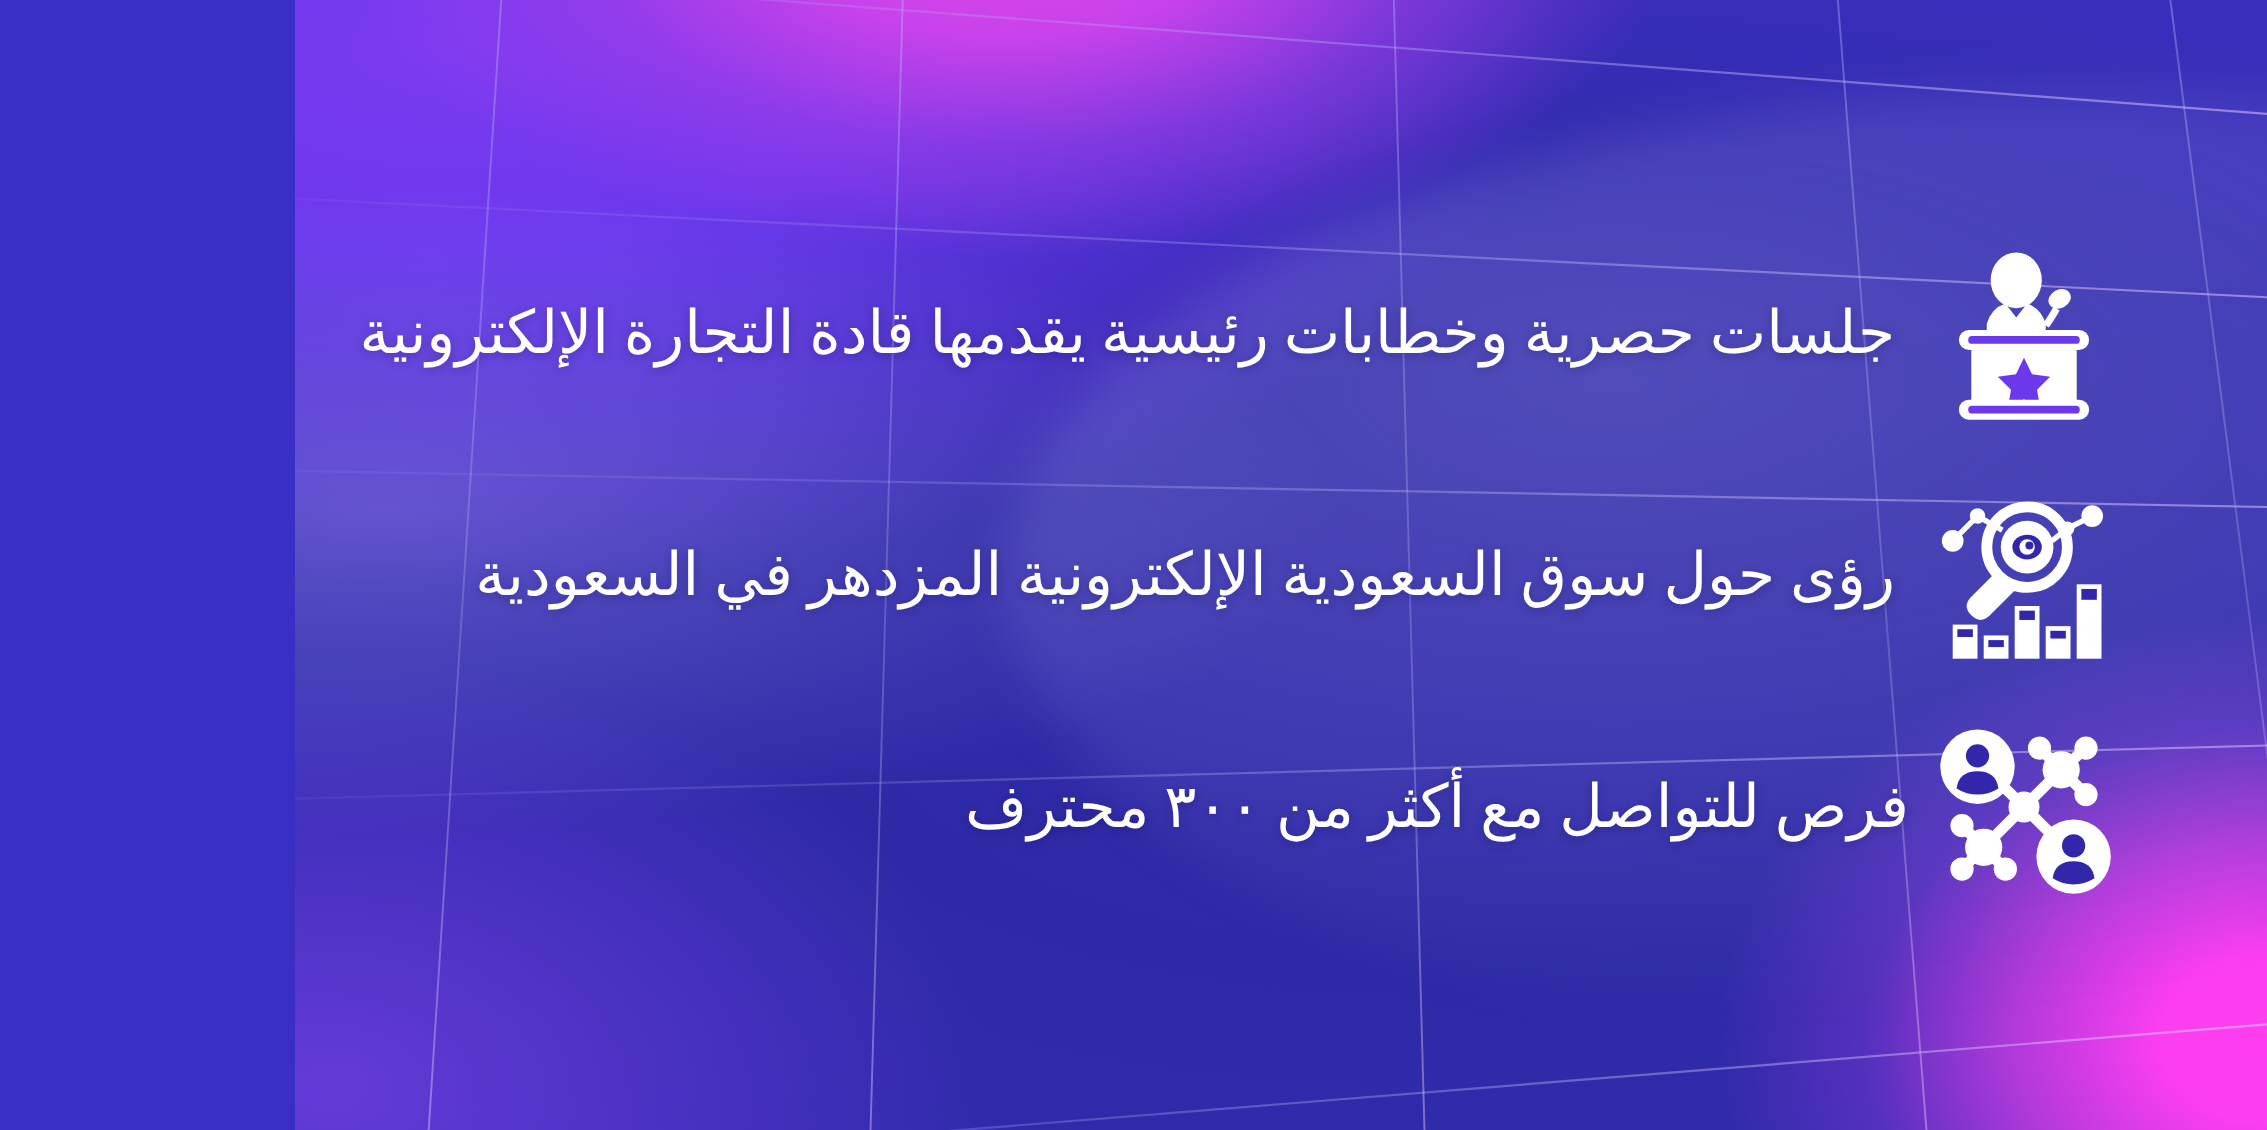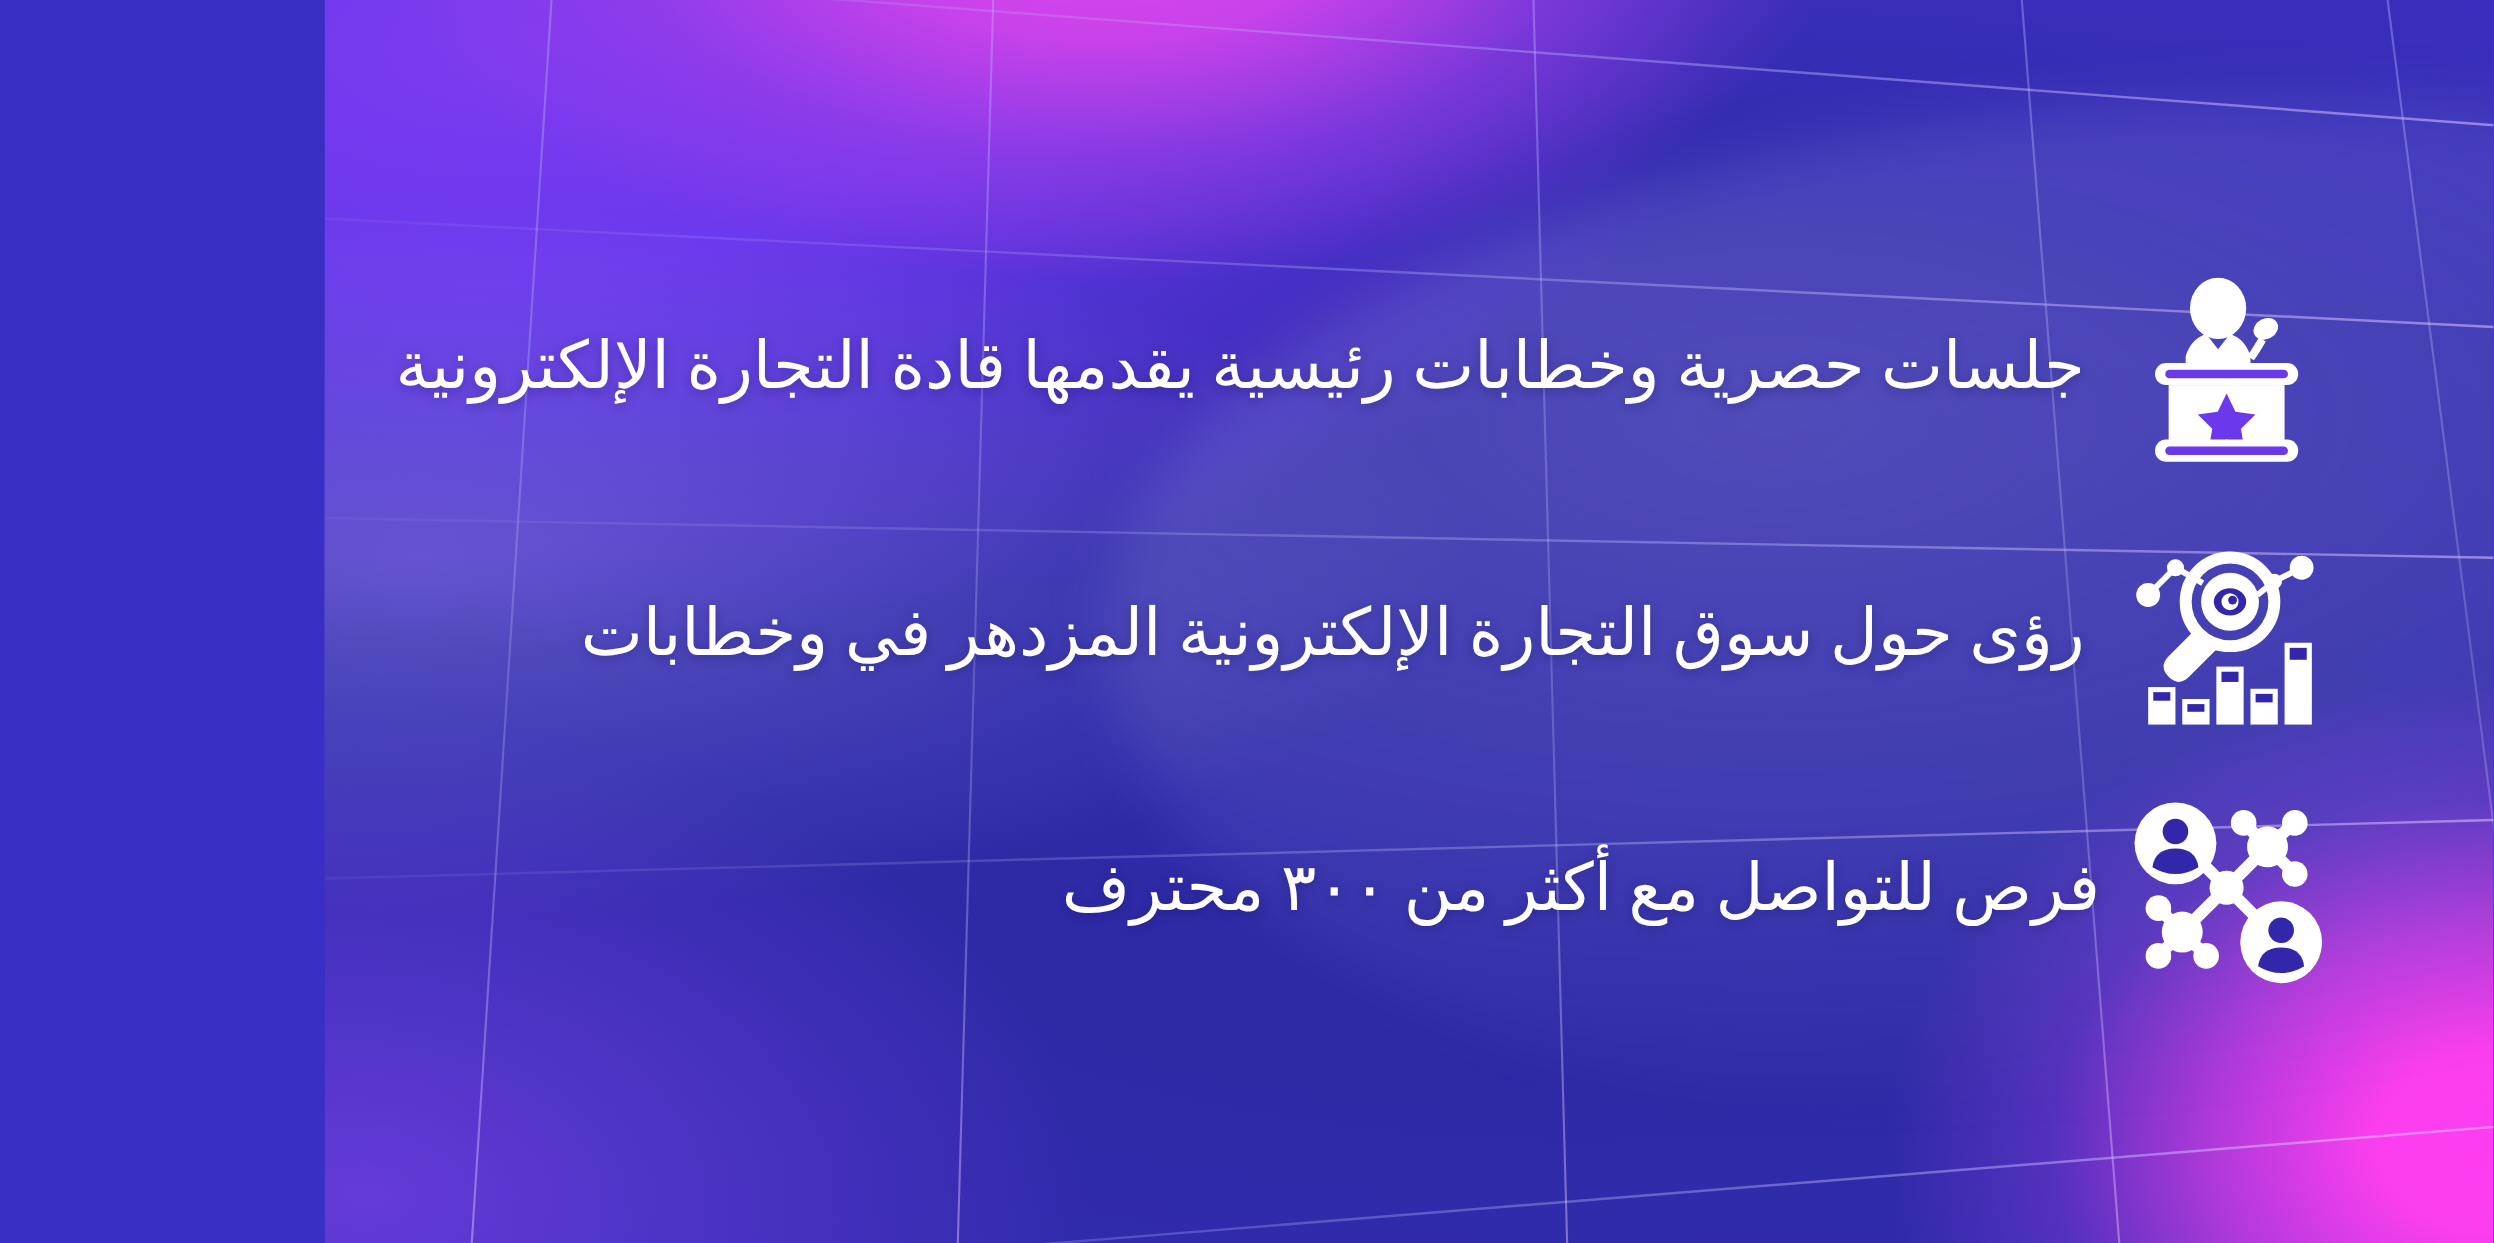--- a/index.html
+++ b/index.html
@@ -293,21 +293,21 @@
           <rect x="34" y="99" width="16" height="15"></rect>
           <rect x="37" y="102" width="10" height="4.5" fill="#3227ab"></rect>
           <rect x="54" y="80" width="16" height="34"></rect>
           <rect x="57" y="83" width="10" height="6" fill="#3227ab"></rect>
           <rect x="74" y="93" width="16" height="21"></rect>
           <rect x="77" y="96" width="10" height="5" fill="#3227ab"></rect>
           <rect x="94" y="66" width="16" height="48"></rect>
           <rect x="97" y="69" width="10" height="7" fill="#3227ab"></rect>
         </svg>
       </div>
-      <div class="feature-text">رؤى حول سوق التجارة الإلكترونية المزدهر في وخطابات</div>
+      <div class="feature-text">رؤى حول سوق السعودية الإلكترونية المزدهر في السعودية</div>
     </div>
 
     <div class="feature-row row-4">
       <div class="feature-icon">
         <svg viewBox="0 0 120 120" aria-hidden="true">
 
           <g stroke="#fff" stroke-width="7" fill="none" stroke-linecap="round">
             <path d="M42 42 L60 60"></path>
             <path d="M60 60 L84 36"></path>
             <path d="M60 60 L84 84"></path>

